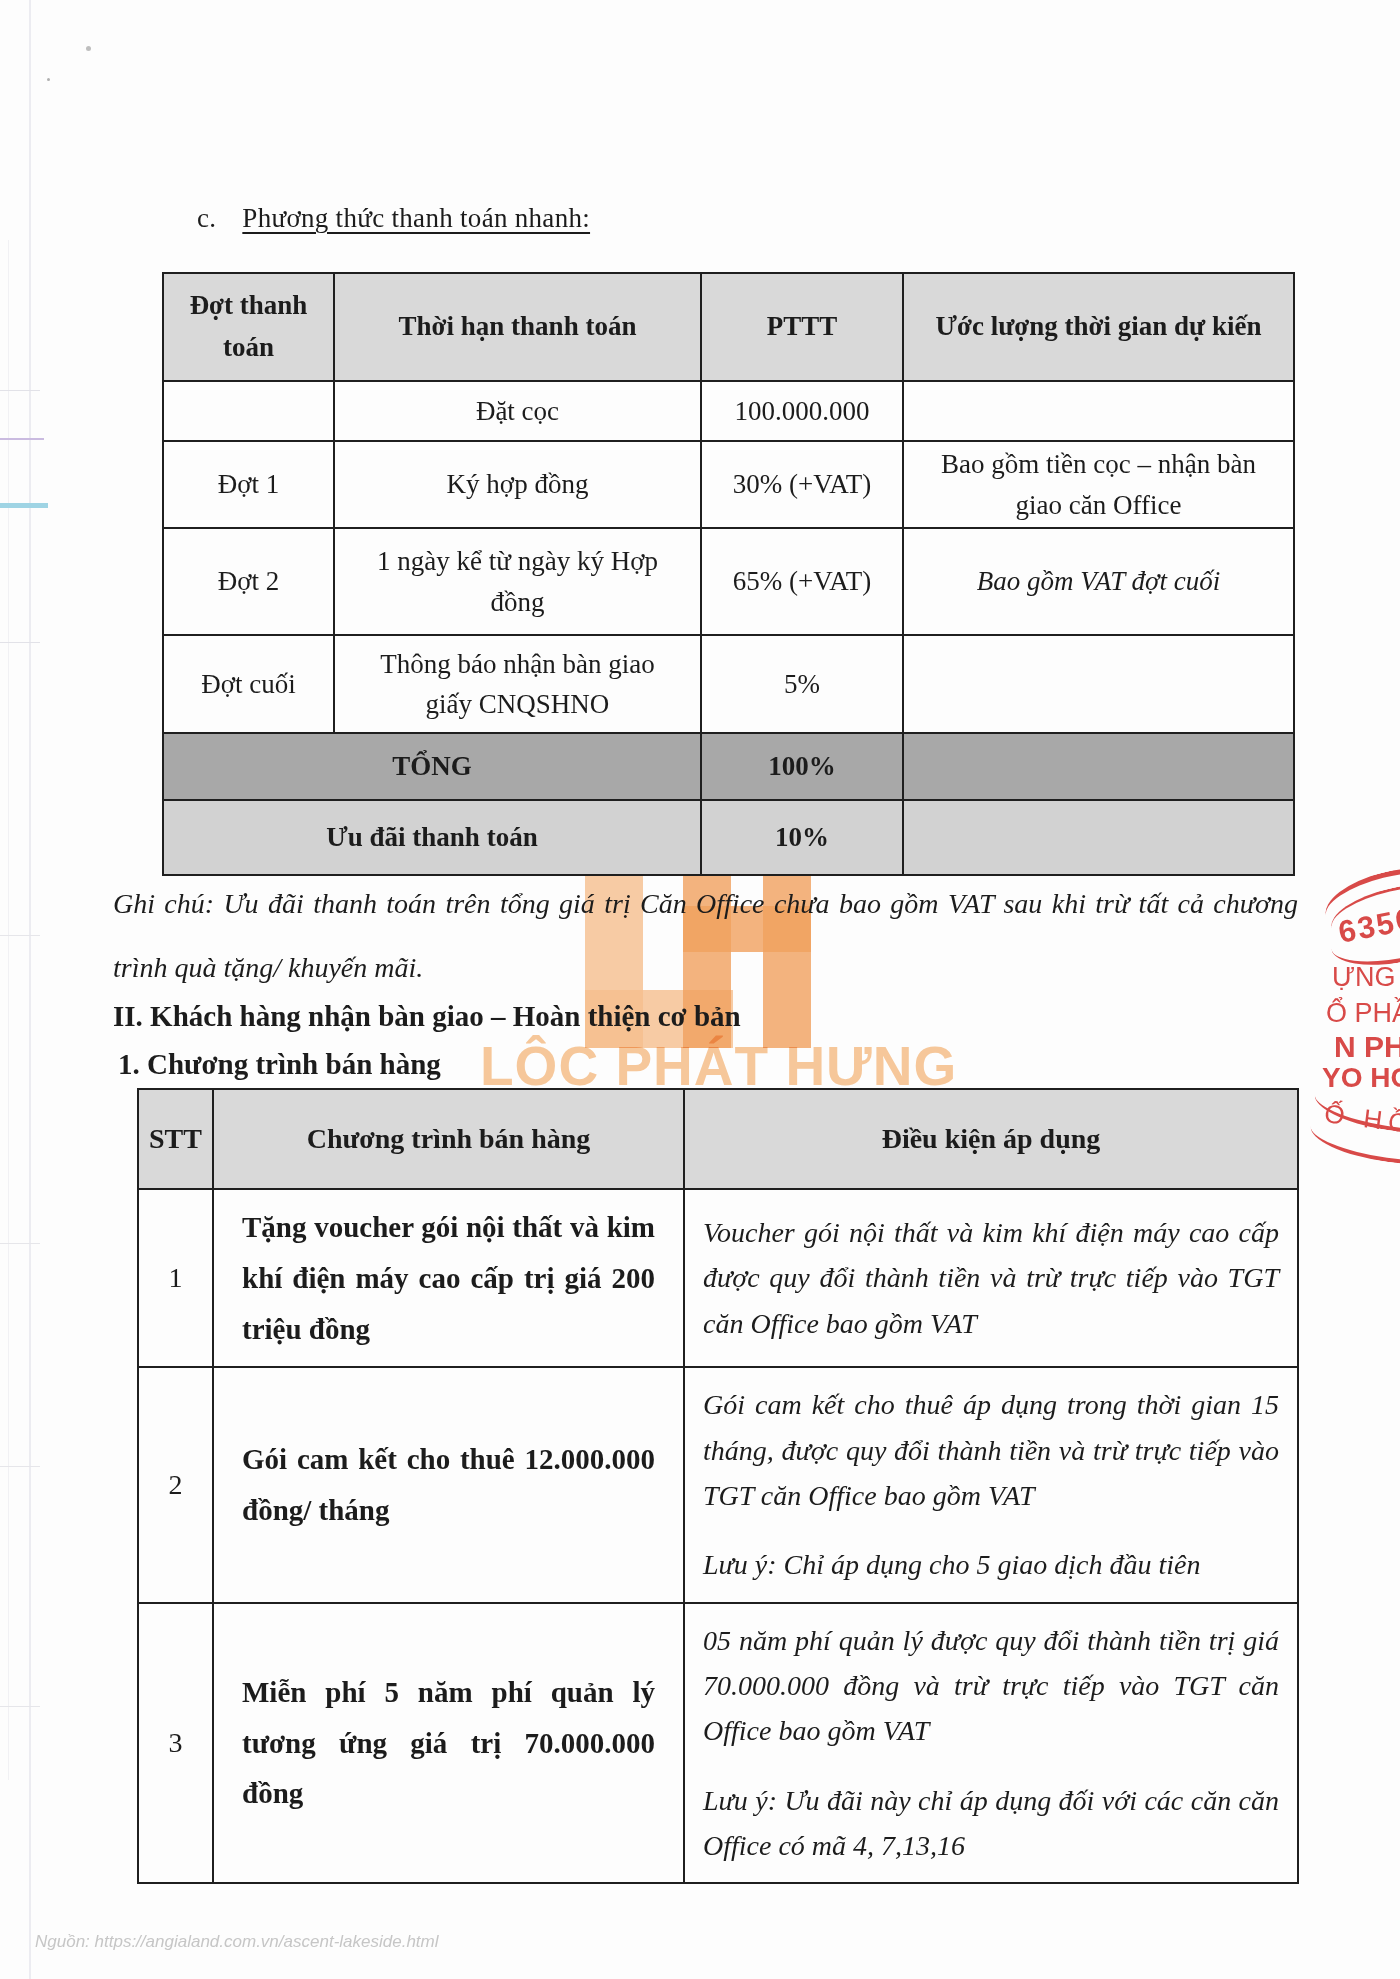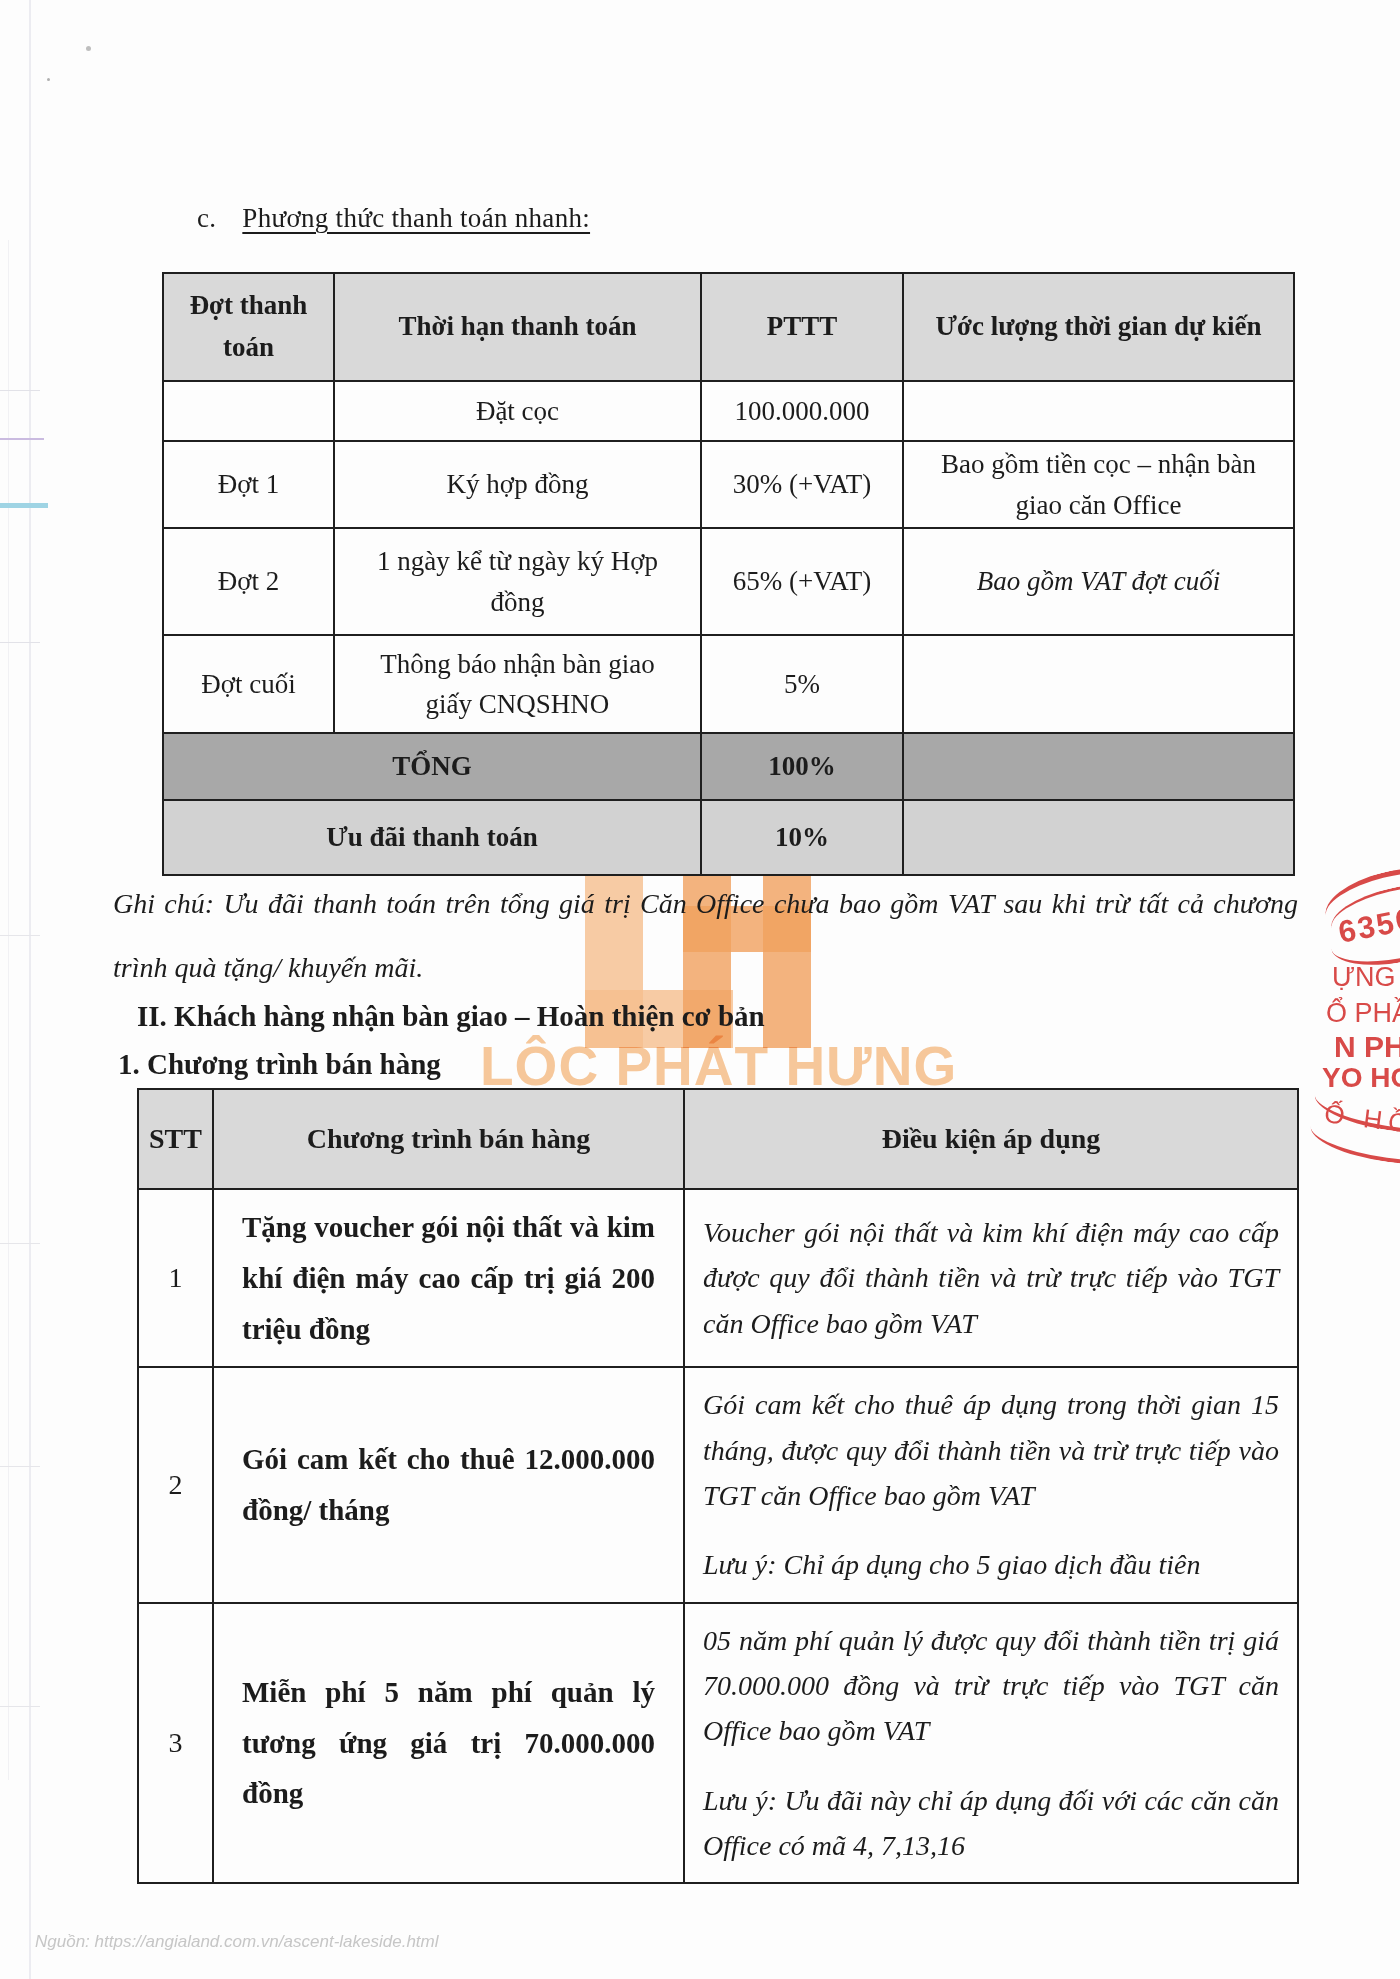--- a/index.html
+++ b/index.html
@@ -29,21 +29,21 @@
   .t2{left:137px;top:1052px;width:1160px;font-size:28px;margin-top:36px;}
   .t2 .hdr{background:#d9d9d9;font-weight:bold;}
   .t2 .prog{font-weight:bold;text-align:justify;padding:12px 28px;font-size:29px;line-height:1.75;}
   .t2 .cond{font-style:italic;text-align:justify;padding:14px 18px;line-height:1.62;}
   .t2 .cond p{margin:0 0 24px 0;}
   .t2 .cond p:last-child{margin-bottom:0;}
 
   
   .note{position:absolute;left:113px;top:872px;width:1185px;font-size:28px;font-style:italic;
         line-height:64px;text-align:justify;z-index:3;}
-  .sec2{position:absolute;left:113px;top:1000px;font-size:29px;font-weight:bold;z-index:3;margin-left:24px;}
+  .sec2{position:absolute;left:113px;top:1000px;font-size:29px;font-weight:bold;z-index:3;}
   .sub1{position:absolute;left:118px;top:1048px;font-size:29px;font-weight:bold;z-index:3;}
 
   
   .wm{z-index:2;mix-blend-mode:multiply;}
   .wm-mono{position:absolute;left:585px;top:758px;width:230px;height:290px;}
   .wm-mono div{position:absolute;}
   .wm-l1{left:0;top:0;width:58px;height:290px;background:rgba(247,193,142,.8);}
   .wm-l2{left:0;top:232px;width:148px;height:58px;background:rgba(247,193,142,.8);}
   .wm-h1{left:98px;top:55px;width:48px;height:235px;background:rgba(242,162,95,.8);}
   .wm-h2{left:178px;top:0;width:48px;height:290px;background:rgba(242,162,95,.8);}

